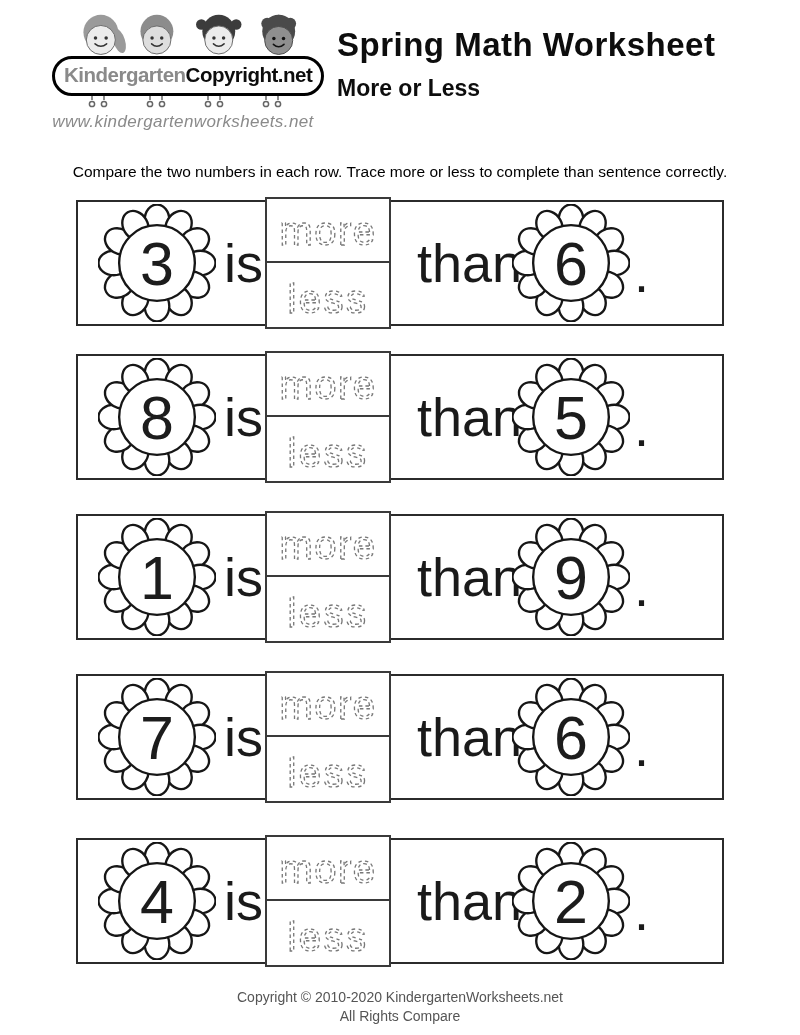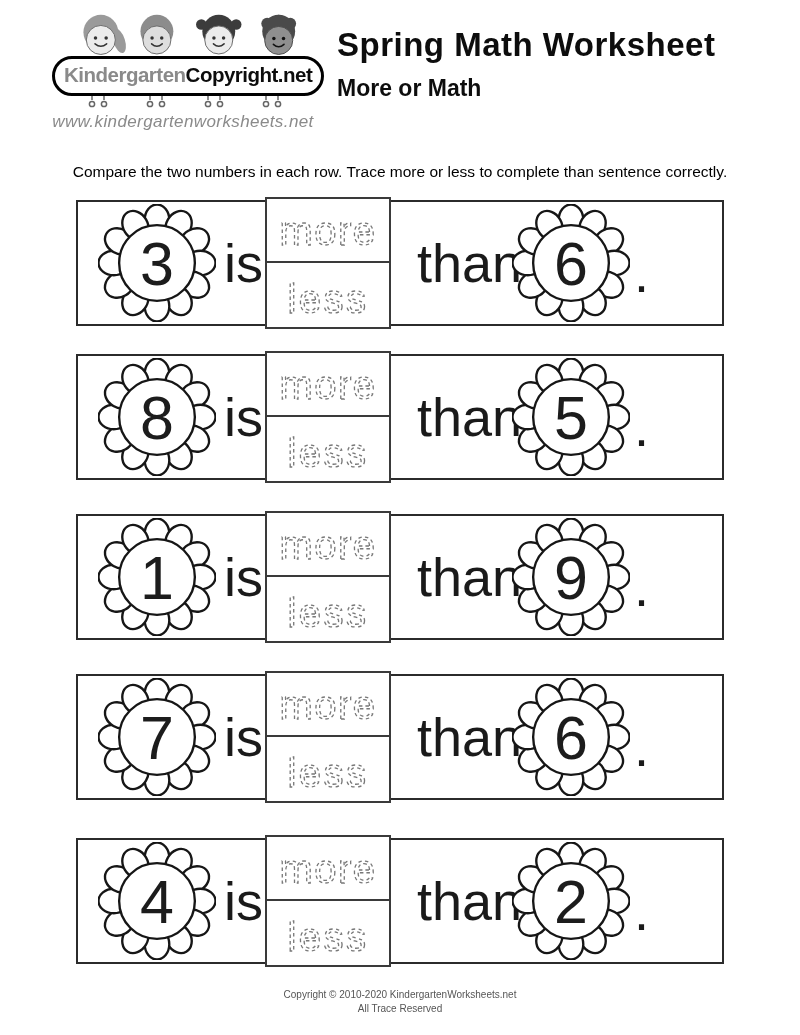--- a/index.html
+++ b/index.html
@@ -48,21 +48,21 @@
   .word-is { margin:0 2px 0 8px; }
   .word-than { margin-left:26px; }
   .flower-right { margin-left:-10px; }
   .period { font-size:54px; line-height:1; color:#1a1a1a; margin-left:4px; transform:translateY(10px); }
 
   .trace-box { width:126px; border:2px solid #3a3a3a; background:#fff; flex:0 0 auto; }
   .trace-cell { width:122px; height:64px; display:flex; align-items:center; justify-content:center; }
   .trace-cell.top { border-bottom:2px solid #3a3a3a; }
 
   
-  .footer { position:absolute; top:988px; left:0; width:100%; text-align:center; color:#555; font-size:10px; line-height:1.35; }
+  .footer { position:absolute; top:988px; left:0; width:100%; text-align:center; color:#555; font-size:14px; line-height:1.35; }
 
   .defs-holder { position:absolute; width:0; height:0; overflow:hidden; }
 </style>
 </head>
 <body>
 
 <svg class="defs-holder" aria-hidden="true">
   <defs>
     <g id="flowerShape" fill="#ffffff" stroke="#161616" stroke-width="2.4">
       <ellipse cx="60" cy="16" rx="12.5" ry="15.5"></ellipse>
@@ -140,21 +140,21 @@
           <circle cx="208" cy="10" r="2.6"></circle>
           <path d="M220 0 v6"></path>
           <circle cx="220" cy="10" r="2.6"></circle>
       </g>
     </svg>
     <div class="site-url">www.kindergartenworksheets.net</div>
   </div>
 
   <div class="title-block">
     <div class="main-title">Spring Math Worksheet</div>
-    <div class="sub-title">More or Math</div>
+    <div class="sub-title">More or Less</div>
   </div>
 
 
   <div class="instructions">Compare the two numbers in each row. Trace more or less to complete than sentence correctly.</div>
 
   <div class="row r1">
     <svg class="flower" viewBox="0 0 120 120">
       <use href="#flowerShape"></use>
       <text x="60" y="82" text-anchor="middle" font-size="62" fill="#1c1c1c" font-family="Liberation Sans, sans-serif">3</text>
     </svg>
@@ -278,16 +278,16 @@
     <span class="big-word word-than">than</span>
     <svg class="flower flower-right" viewBox="0 0 120 120">
       <use href="#flowerShape"></use>
       <text x="60" y="82" text-anchor="middle" font-size="62" fill="#1c1c1c" font-family="Liberation Sans, sans-serif">2</text>
     </svg>
     <span class="period">.</span>
   </div>
 
   <div class="footer">
     <div>Copyright © 2010-2020 KindergartenWorksheets.net</div>
-    <div>All Trace Reserved</div>
+    <div>All Rights Compare</div>
   </div>
 
 </div>
 
 </body></html>

